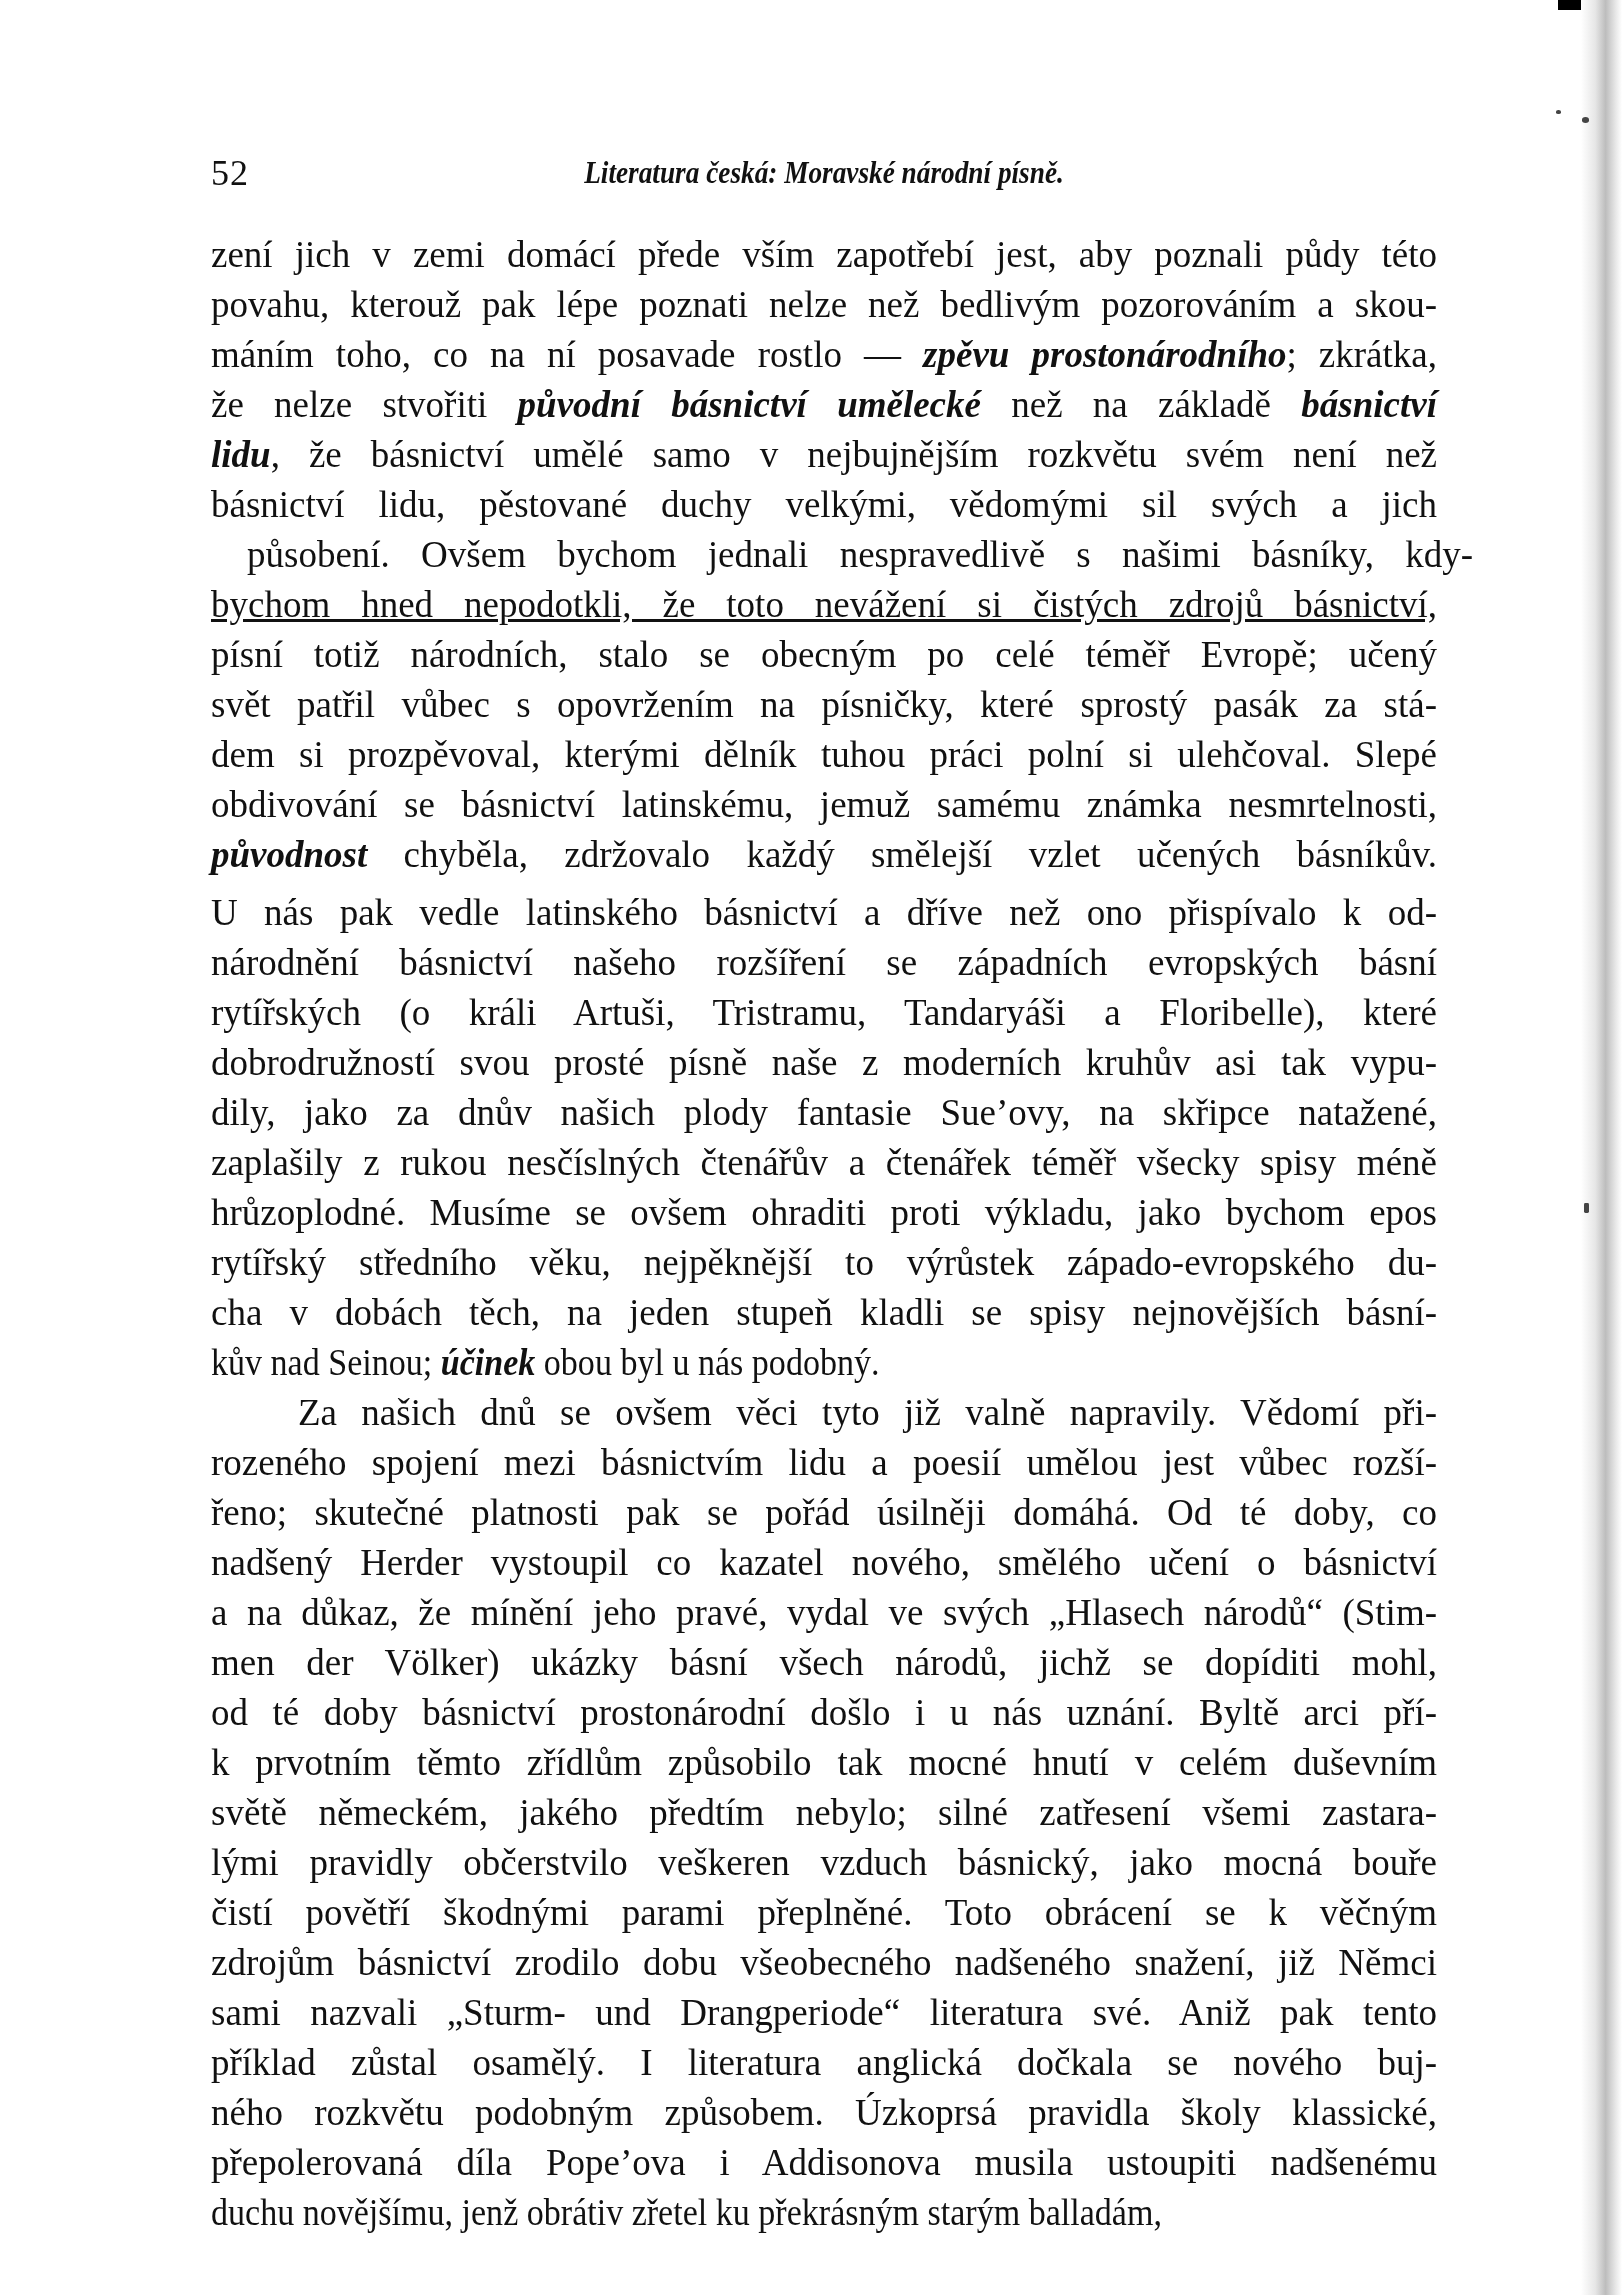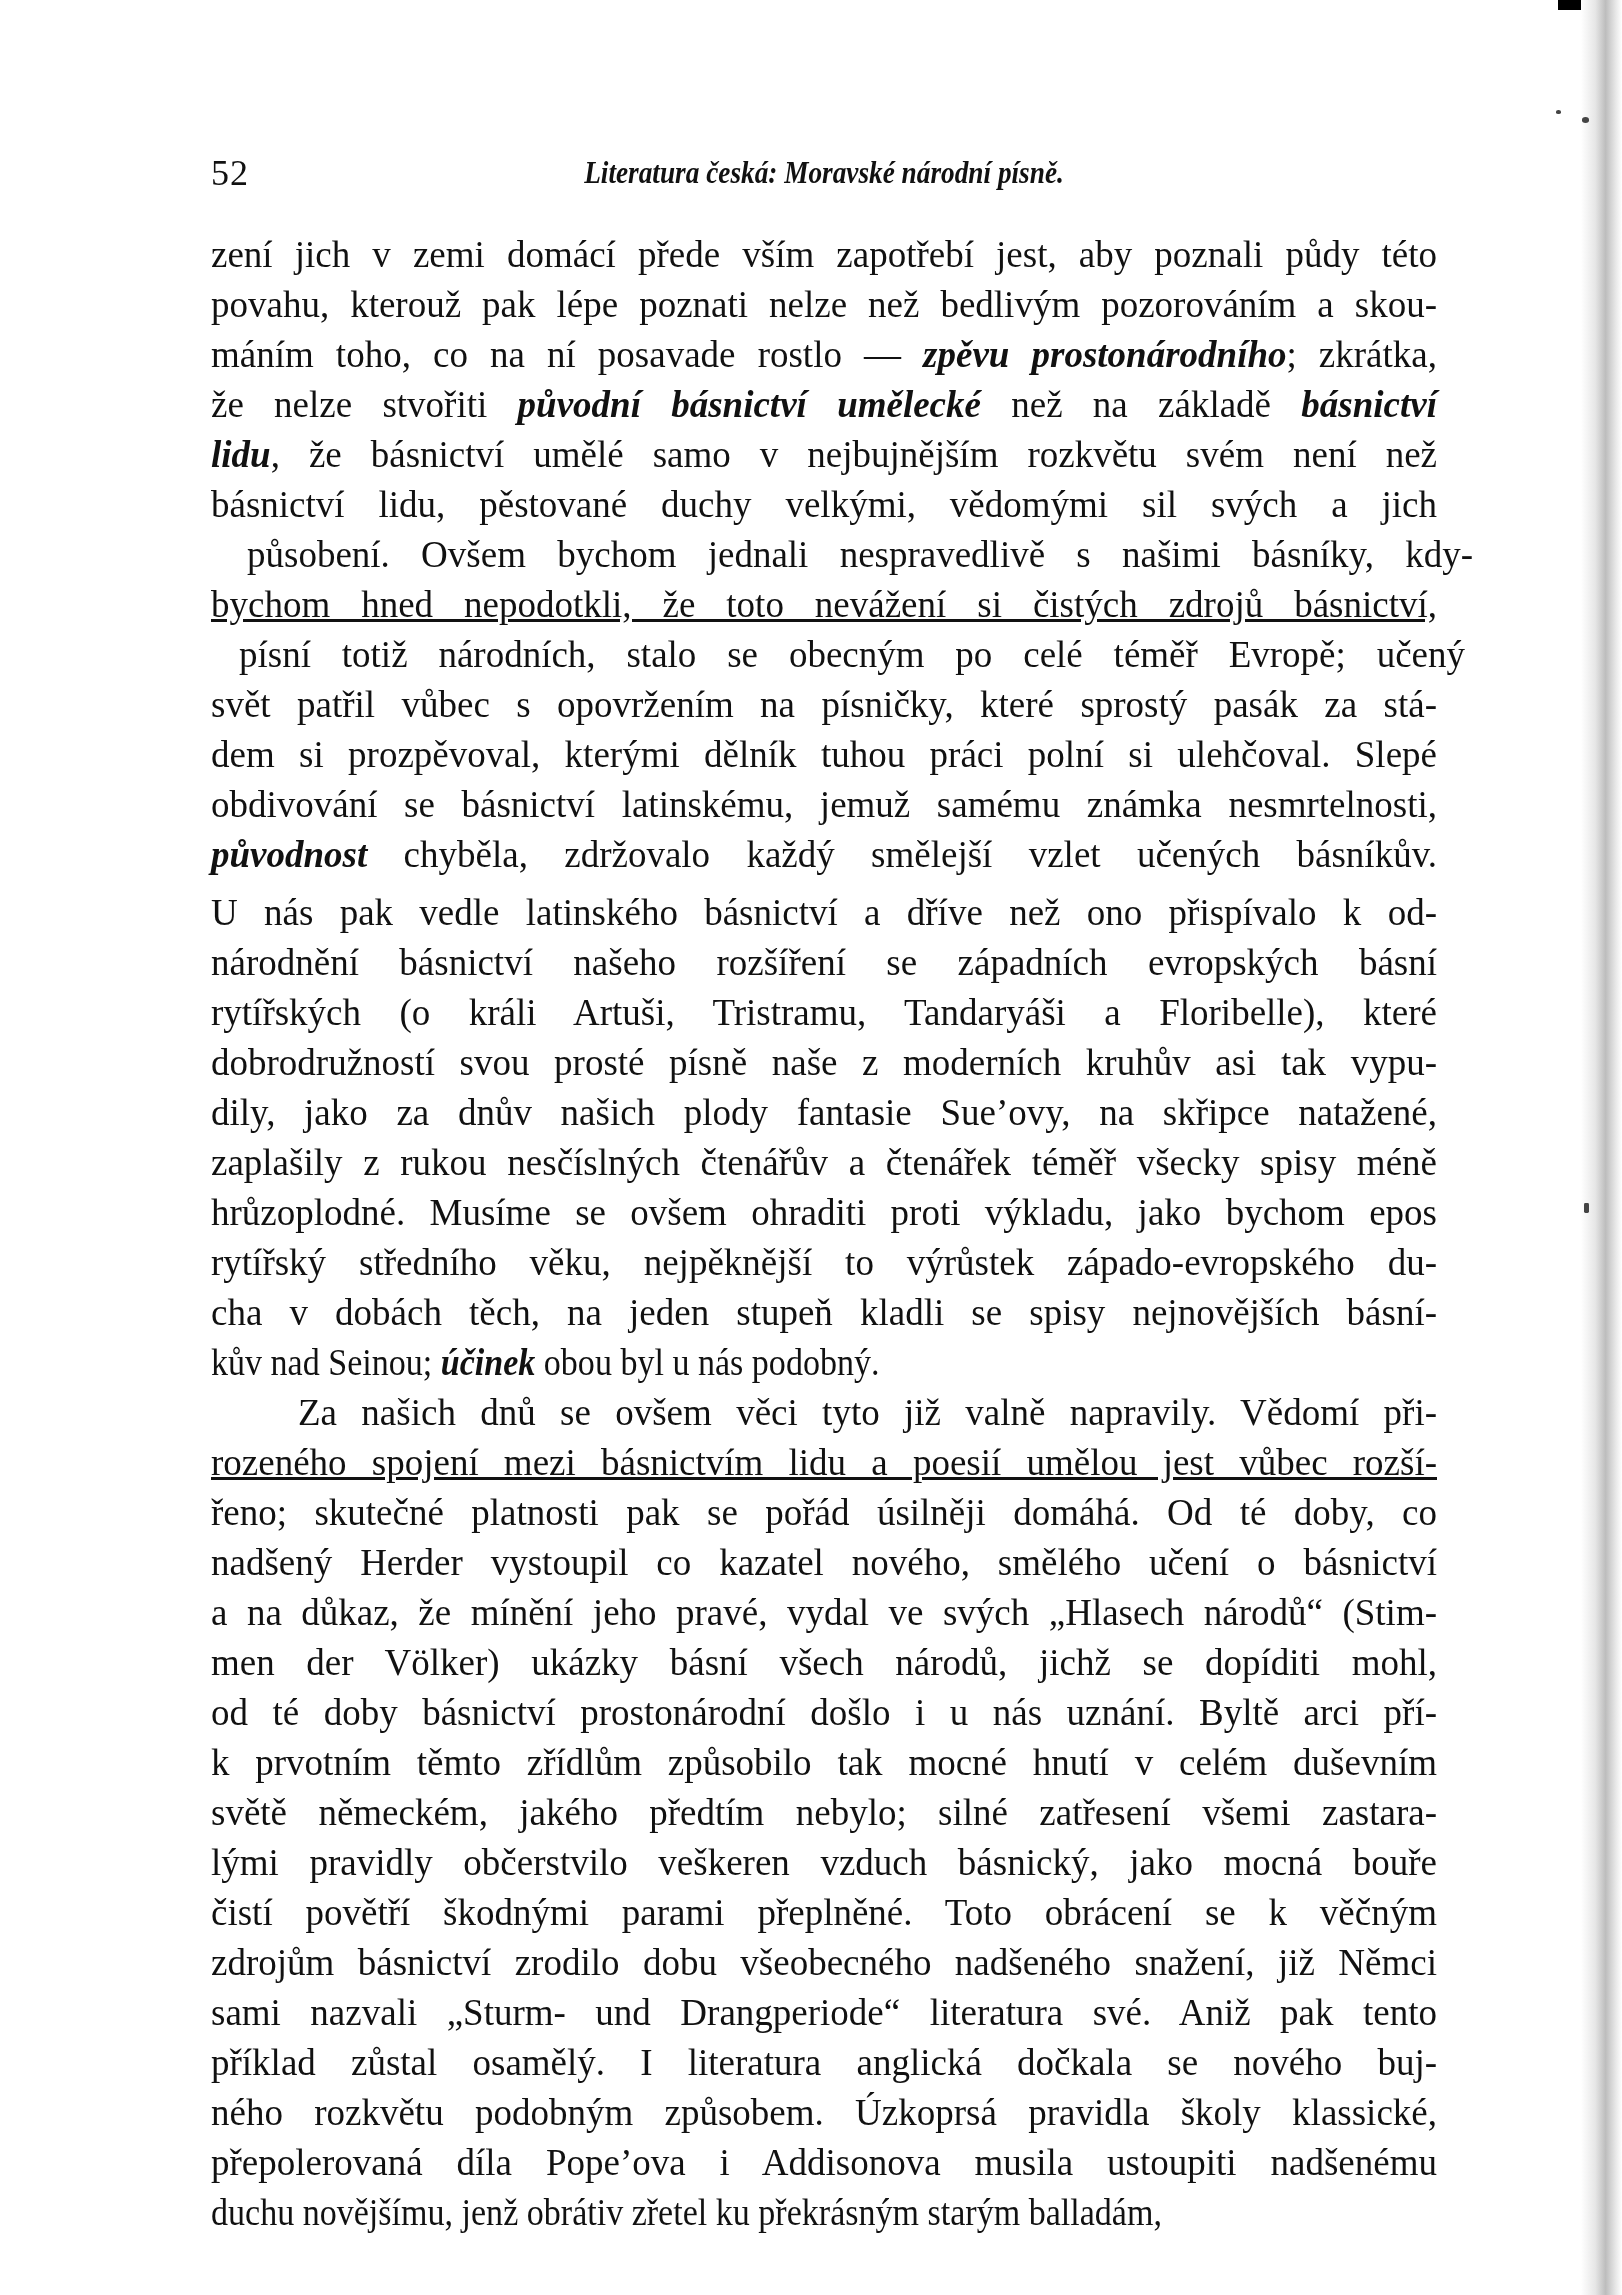--- a/index.html
+++ b/index.html
@@ -57,39 +57,39 @@
 <div class="body-text" id="body-text">
     <div>
       <span class="line" style="width: 1226px;"><span class="seg">zení jich v zemi domácí přede vším zapotřebí jest, aby poznali půdy této</span></span>
       <span class="line" style="width: 1226px;"><span class="seg">povahu, kterouž pak lépe poznati nelze než bedlivým pozorováním a skou-</span></span>
       <span class="line" style="width: 1226px;"><span class="seg">máním toho, co na ní posavade rostlo — </span><span class="seg em">zpěvu prostonárodního</span><span class="seg">; zkrátka,</span></span>
       <span class="line" style="width: 1226px;"><span class="seg">že nelze stvořiti </span><span class="seg em">původní básnictví umělecké</span><span class="seg"> než na základě </span><span class="seg em">básnictví</span></span>
       <span class="line" style="width: 1226px;"><span class="seg em">lidu</span><span class="seg">, že básnictví umělé samo v nejbujnějším rozkvětu svém není než</span></span>
       <span class="line" style="width: 1226px;"><span class="seg">básnictví lidu, pěstované duchy velkými, vědomými sil svých a jich</span></span>
       <span class="line" style="width: 1226px; margin-left: 36px;"><span class="seg">působení. Ovšem bychom jednali nespravedlivě s našimi básníky, kdy-</span></span>
       <span class="line" style="width: 1226px; text-decoration: underline;"><span class="seg">bychom hned nepodotkli, že toto nevážení si čistých zdrojů básnictví,</span></span>
-      <span class="line" style="width: 1226px; margin-left: 28px;"><span class="seg">písní totiž národních, stalo se obecným po celé téměř Evropě; učený</span></span>
+      <span class="line" style="width: 1226px;"><span class="seg">písní totiž národních, stalo se obecným po celé téměř Evropě; učený</span></span>
       <span class="line" style="width: 1226px;"><span class="seg">svět patřil vůbec s opovržením na písničky, které sprostý pasák za stá-</span></span>
       <span class="line" style="width: 1226px;"><span class="seg">dem si prozpěvoval, kterými dělník tuhou práci polní si ulehčoval. Slepé</span></span>
       <span class="line" style="width: 1226px;"><span class="seg">obdivování se básnictví latinskému, jemuž samému známka nesmrtelnosti,</span></span>
       <span class="line" style="width: 1226px;"><span class="seg em">původnost</span><span class="seg"> chyběla, zdržovalo každý smělejší vzlet učených básníkův.</span></span>
       <span class="line" style="width: 1226px; margin-top: 8px;"><span class="seg">U nás pak vedle latinského básnictví a dříve než ono přispívalo k od-</span></span>
       <span class="line" style="width: 1226px;"><span class="seg">národnění básnictví našeho rozšíření se západních evropských básní</span></span>
       <span class="line" style="width: 1226px;"><span class="seg">rytířských (o králi Artuši, Tristramu, Tandaryáši a Floribelle), které</span></span>
       <span class="line" style="width: 1226px;"><span class="seg">dobrodružností svou prosté písně naše z moderních kruhův asi tak vypu-</span></span>
       <span class="line" style="width: 1226px;"><span class="seg">dily, jako za dnův našich plody fantasie Sue’ovy, na skřipce natažené,</span></span>
       <span class="line" style="width: 1226px;"><span class="seg">zaplašily z rukou nesčíslných čtenářův a čtenářek téměř všecky spisy méně</span></span>
       <span class="line" style="width: 1226px;"><span class="seg">hrůzoplodné. Musíme se ovšem ohraditi proti výkladu, jako bychom epos</span></span>
       <span class="line" style="width: 1226px;"><span class="seg">rytířský středního věku, nejpěknější to výrůstek západo-evropského du-</span></span>
       <span class="line" style="width: 1226px;"><span class="seg">cha v dobách těch, na jeden stupeň kladli se spisy nejnovějších básní-</span></span>
       <span class="line last" style="transform: scaleX(0.92); width: 721px;"><span class="seg">kův nad Seinou; </span><span class="seg em">účinek</span><span class="seg"> obou byl u nás podobný.</span></span>
     </div>
     <div>
       <span class="line indent" style="width: 1139px;"><span class="seg">Za našich dnů se ovšem věci tyto již valně napravily. Vědomí při-</span></span>
-      <span class="line" style="width: 1226px; text-decoration: underline;"><span class="seg">rozeného spojení mezi básnictvím lidu a poesií umělou jest vůbec rozší-</span></span>
+      <span class="line" style="width: 1226px;"><span class="seg">rozeného spojení mezi básnictvím lidu a poesií umělou jest vůbec rozší-</span></span>
       <span class="line" style="width: 1226px;"><span class="seg">řeno; skutečné platnosti pak se pořád úsilněji domáhá. Od té doby, co</span></span>
       <span class="line" style="width: 1226px;"><span class="seg">nadšený Herder vystoupil co kazatel nového, smělého učení o básnictví</span></span>
       <span class="line" style="width: 1226px;"><span class="seg">a na důkaz, že mínění jeho pravé, vydal ve svých „Hlasech národů“ (Stim-</span></span>
       <span class="line" style="width: 1226px;"><span class="seg">men der Völker) ukázky básní všech národů, jichž se dopíditi mohl,</span></span>
       <span class="line" style="width: 1226px;"><span class="seg">od té doby básnictví prostonárodní došlo i u nás uznání. Byltě arci pří-</span></span>
       <span class="line" style="width: 1226px;"><span class="seg">k prvotním těmto zřídlům způsobilo tak mocné hnutí v celém duševním</span></span>
       <span class="line" style="width: 1226px;"><span class="seg">světě německém, jakého předtím nebylo; silné zatřesení všemi zastara-</span></span>
       <span class="line" style="width: 1226px;"><span class="seg">lými pravidly občerstvilo veškeren vzduch básnický, jako mocná bouře</span></span>
       <span class="line" style="width: 1226px;"><span class="seg">čistí povětří škodnými parami přeplněné. Toto obrácení se k věčným</span></span>
       <span class="line" style="width: 1226px;"><span class="seg">zdrojům básnictví zrodilo dobu všeobecného nadšeného snažení, již Němci</span></span>

